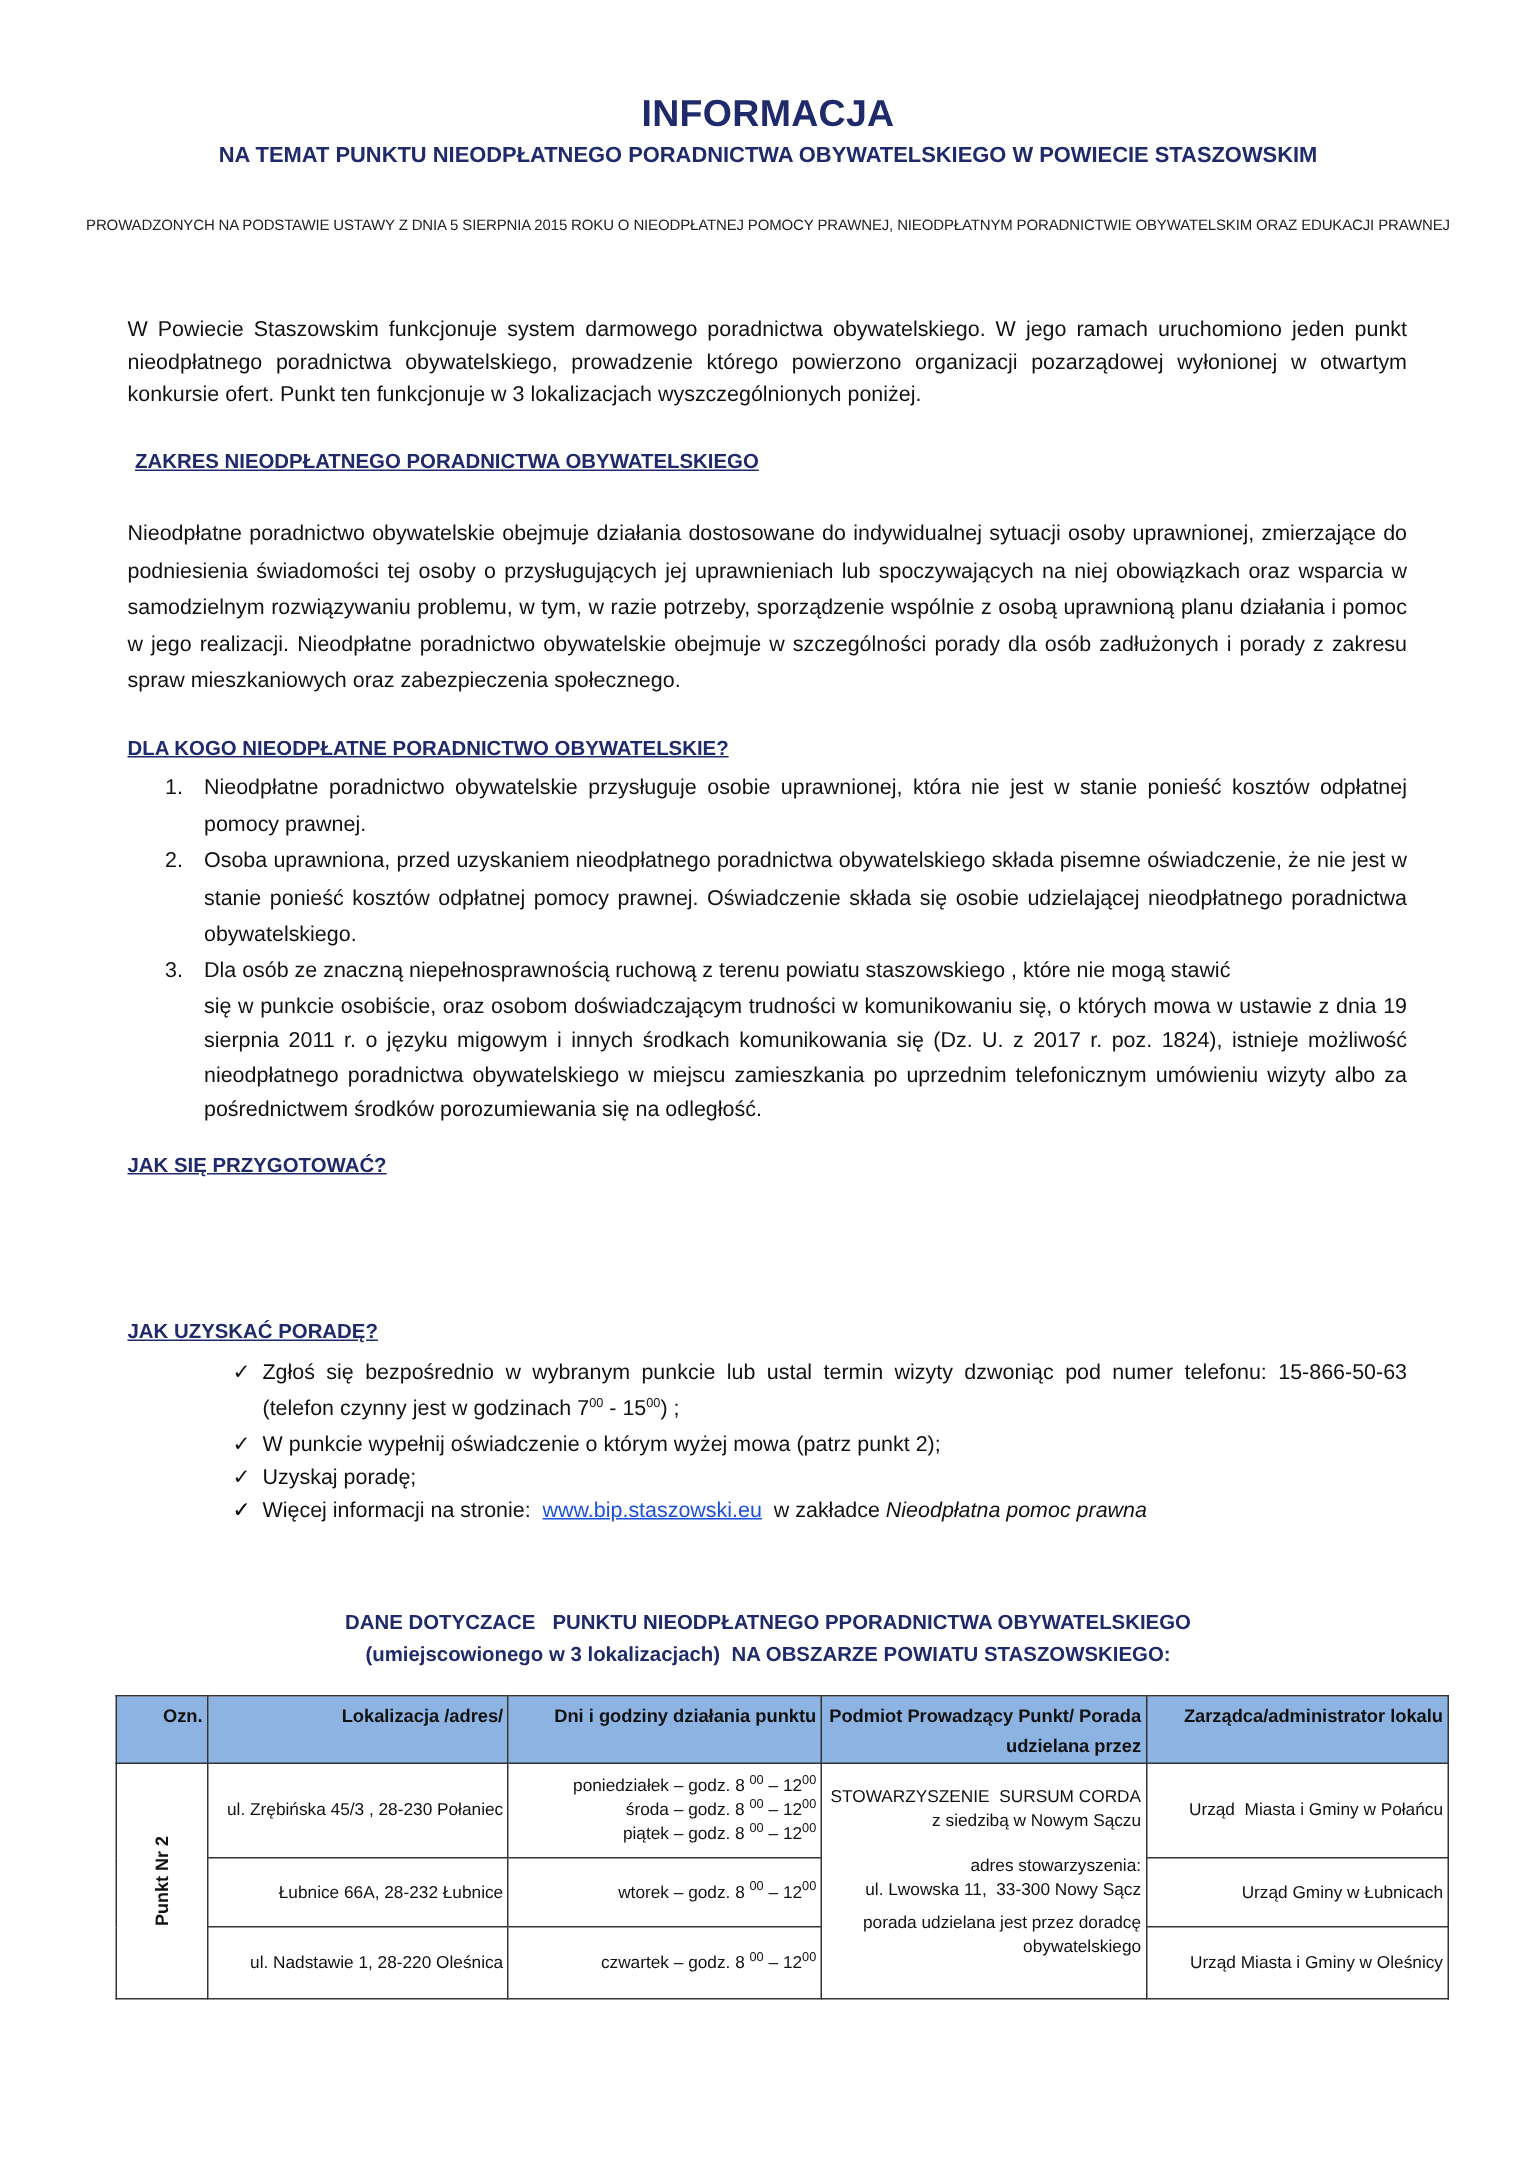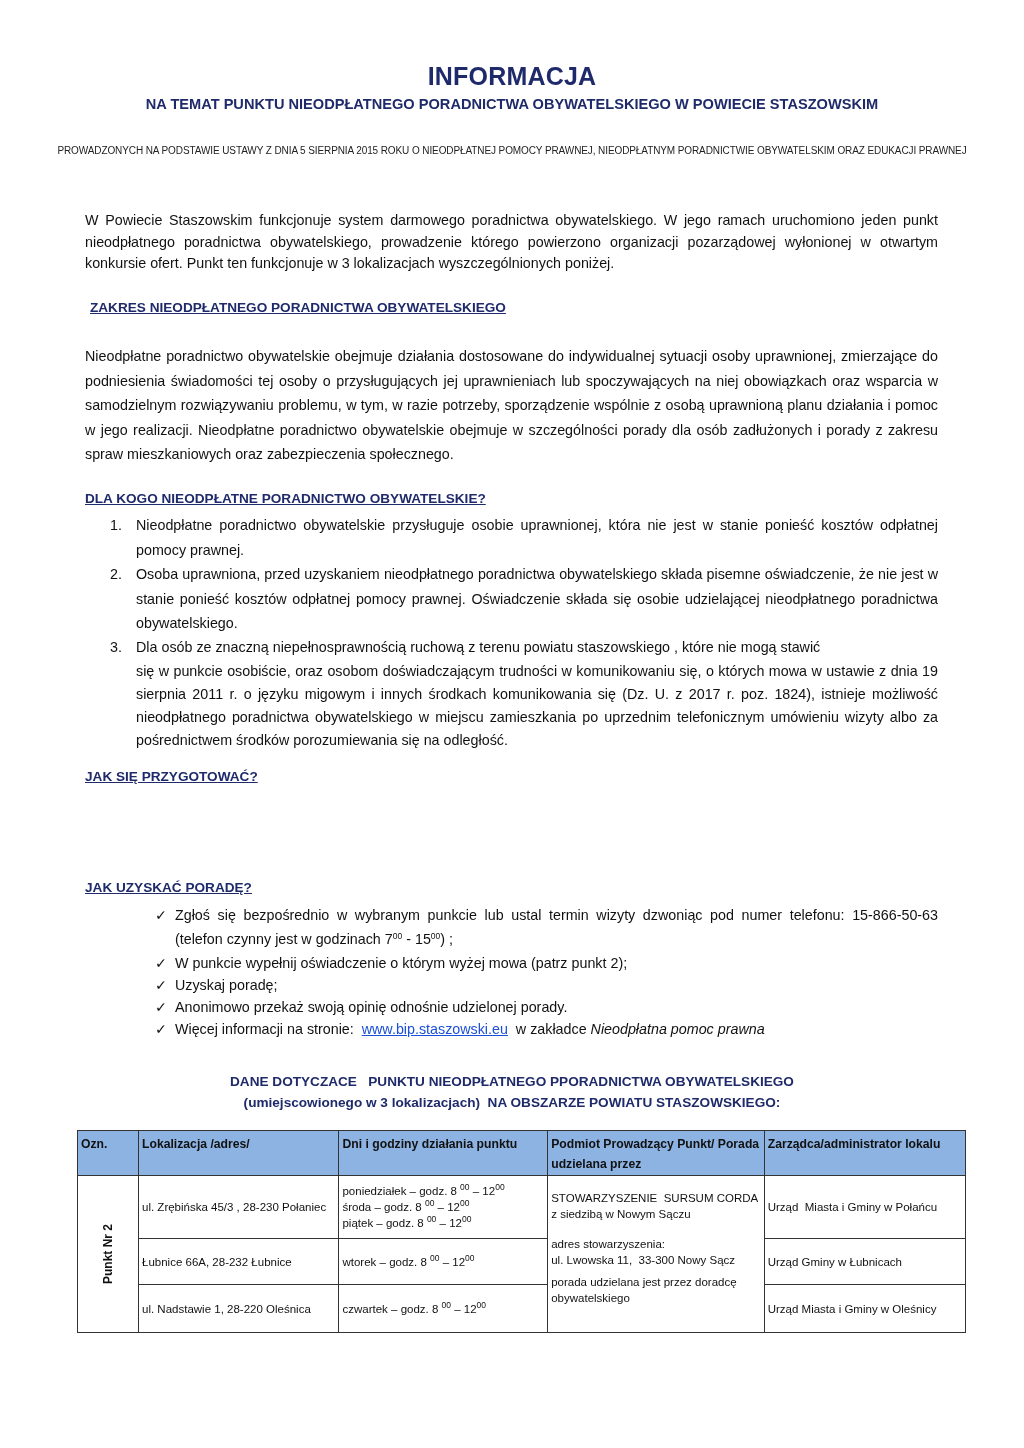--- a/index.html
+++ b/index.html
@@ -33,21 +33,21 @@
   ul.checks li { position: relative; padding-left: 20px; line-height: 22px; text-align: justify; }
   ul.checks li .chk { position: absolute; left: 0; top: 0; }
   ul.checks li.first { line-height: 24px; margin-bottom: 1px; }
   sup { font-size: 8.5px; vertical-align: 5px; line-height: 0; }
   a.link { color: #1a4fd8; text-decoration: underline; }
   .it { font-style: italic; }
   .tbl-title { position: absolute; left: 0; width: 1024px; text-align: center; font-weight: bold;
                font-size: 13.6px; color: #1f2a6b; line-height: 21px; top: 1071px; }
   table.data { position: absolute; left: 77px; top: 1130px; width: 889px; border-collapse: collapse;
                font-size: 11.5px; }
-  table.data th, table.data td { border: 1px solid #333; text-align: left; vertical-align: middle; padding: 0 3px; }
+  table.data th, table.data td { border: 1px solid #333; text-align: right; vertical-align: middle; padding: 0 3px; }
   table.data thead th { background: #8db3e2; font-weight: bold; font-size: 12.2px; color: #111;
                         height: 41px; vertical-align: top; padding-top: 3px; line-height: 20px; }
   table.data td.ozn { width: 37px; padding: 0; }
   .rot { display: inline-block; transform: rotate(-90deg); white-space: nowrap; font-weight: bold; font-size: 12px; }
   table.data td.loc { width: 218px; }
   table.data td.hours { width: 216px; line-height: 16px; }
   table.data td.podmiot { width: 210px; line-height: 16px; vertical-align: top; padding-top: 14px; }
   table.data td.zarz { width: 199px; }
   tr.r1 td { height: 62px; }
   tr.r2 td { height: 45px; }
@@ -97,21 +97,20 @@
     <li>
       <span class="chk">✓</span>
       <span>W punkcie wypełnij oświadczenie o którym wyżej mowa (patrz punkt 2);</span>
     </li>
     <li>
       <span class="chk">✓</span>
       <span>Uzyskaj poradę;</span>
     </li>
     <li>
       <span class="chk">✓</span>
-      <span>Anonimowo przekaż swoją opinię odnośnie udzielonej porady.</span>
     </li>
     <li>
       <span class="chk">✓</span>
       <span style="white-space:pre">Więcej informacji na stronie:  </span><a class="link">www.bip.staszowski.eu</a><span style="white-space:pre">  w zakładce </span><span class="it">Nieodpłatna pomoc prawna</span>
     </li>
   </ul>
 
   <div class="tbl-title">
     <div style="white-space:pre">DANE DOTYCZACE   PUNKTU NIEODPŁATNEGO PPORADNICTWA OBYWATELSKIEGO</div>
     <div style="white-space:pre">(umiejscowionego w 3 lokalizacjach)  NA OBSZARZE POWIATU STASZOWSKIEGO:</div>

